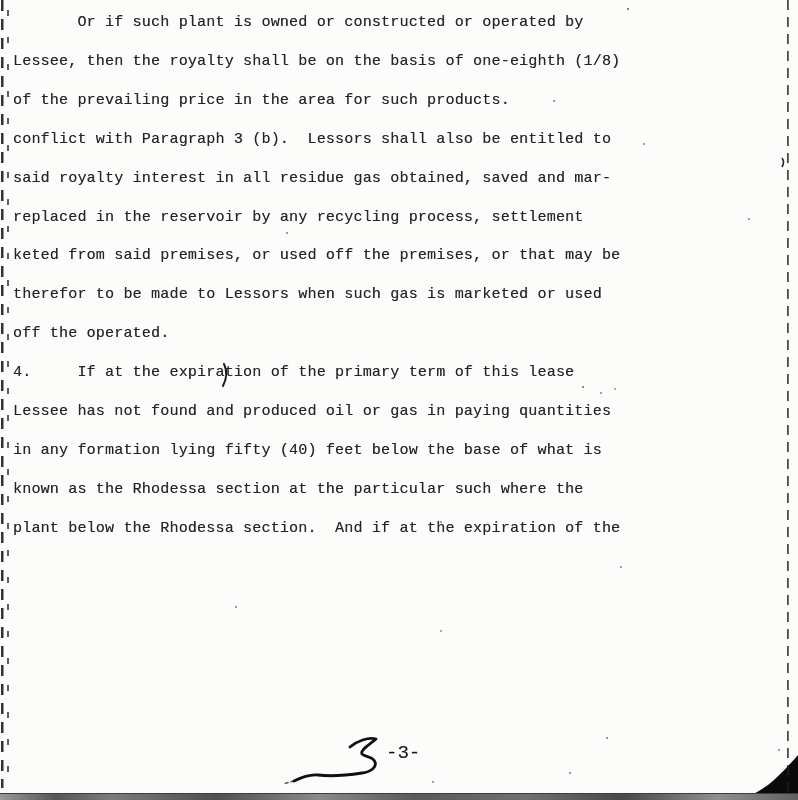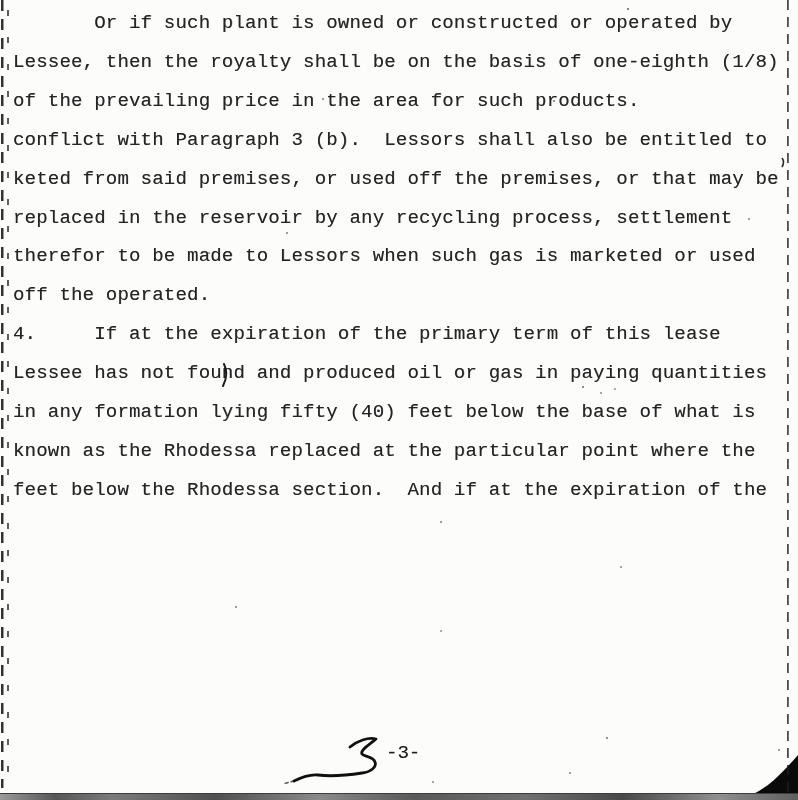--- a/index.html
+++ b/index.html
@@ -19,21 +19,21 @@
   }
   .text-block {
     position: absolute;
     left: 13px;
     top: 4px;
     width: 780px;
     color: #222;
   }
   .line {
     white-space: pre;
-    font-size: 19px;
+    font-size: 15px;
     line-height: 38.9px;
     letter-spacing: 0.2px;
     color: #242424;
     text-shadow: 0.3px 0.3px 0.5px rgba(20,20,20,0.45);
   }
   .page-number {
     position: absolute;
     left: 386px;
     top: 742px;
     font-size: 19px;
@@ -109,29 +109,30 @@
 </head>
 <body>
 
 <div class="page">
 
   <div class="text-block">
     <div class="line">       Or if such plant is owned or constructed or operated by</div>
     <div class="line">Lessee, then the royalty shall be on the basis of one-eighth (1/8)</div>
     <div class="line">of the prevailing price in the area for such products.</div>
     <div class="line">conflict with Paragraph 3 (b).  Lessors shall also be entitled to</div>
+    <div class="line">said royalty interest in all residue gas obtained, saved and mar-</div>
+    <div class="line">replaced in the reservoir by any recycling process, settlement</div>
     <div class="line">keted from said premises, or used off the premises, or that may be</div>
-    <div class="line">replaced in the reservoir by any recycling process, settlement</div>
     <div class="line">therefor to be made to Lessors when such gas is marketed or used</div>
     <div class="line">off the operated.</div>
     <div class="line">4.     If at the expiration of the primary term of this lease</div>
     <div class="line">Lessee has not found and produced oil or gas in paying quantities</div>
     <div class="line">in any formation lying fifty (40) feet below the base of what is</div>
-    <div class="line">known as the Rhodessa replaced at the particular point where the</div>
-    <div class="line">feet below the Rhodessa section.  And if at the expiration of the</div>
+    <div class="line">known as the Rhodessa section at the particular such where the</div>
+    <div class="line">plant below the Rhodessa section.  And if at the expiration of the</div>
   </div>
 
   <div class="page-number">-3-</div>
 
   <svg class="overlay-svg" width="798" height="800" viewBox="0 0 798 800">
 
     <g>
       <path d="M 350 747 C 357 741 368 737 376 739
                C 369 745 360 750 362 754
                C 364 757 373 756 375 762

